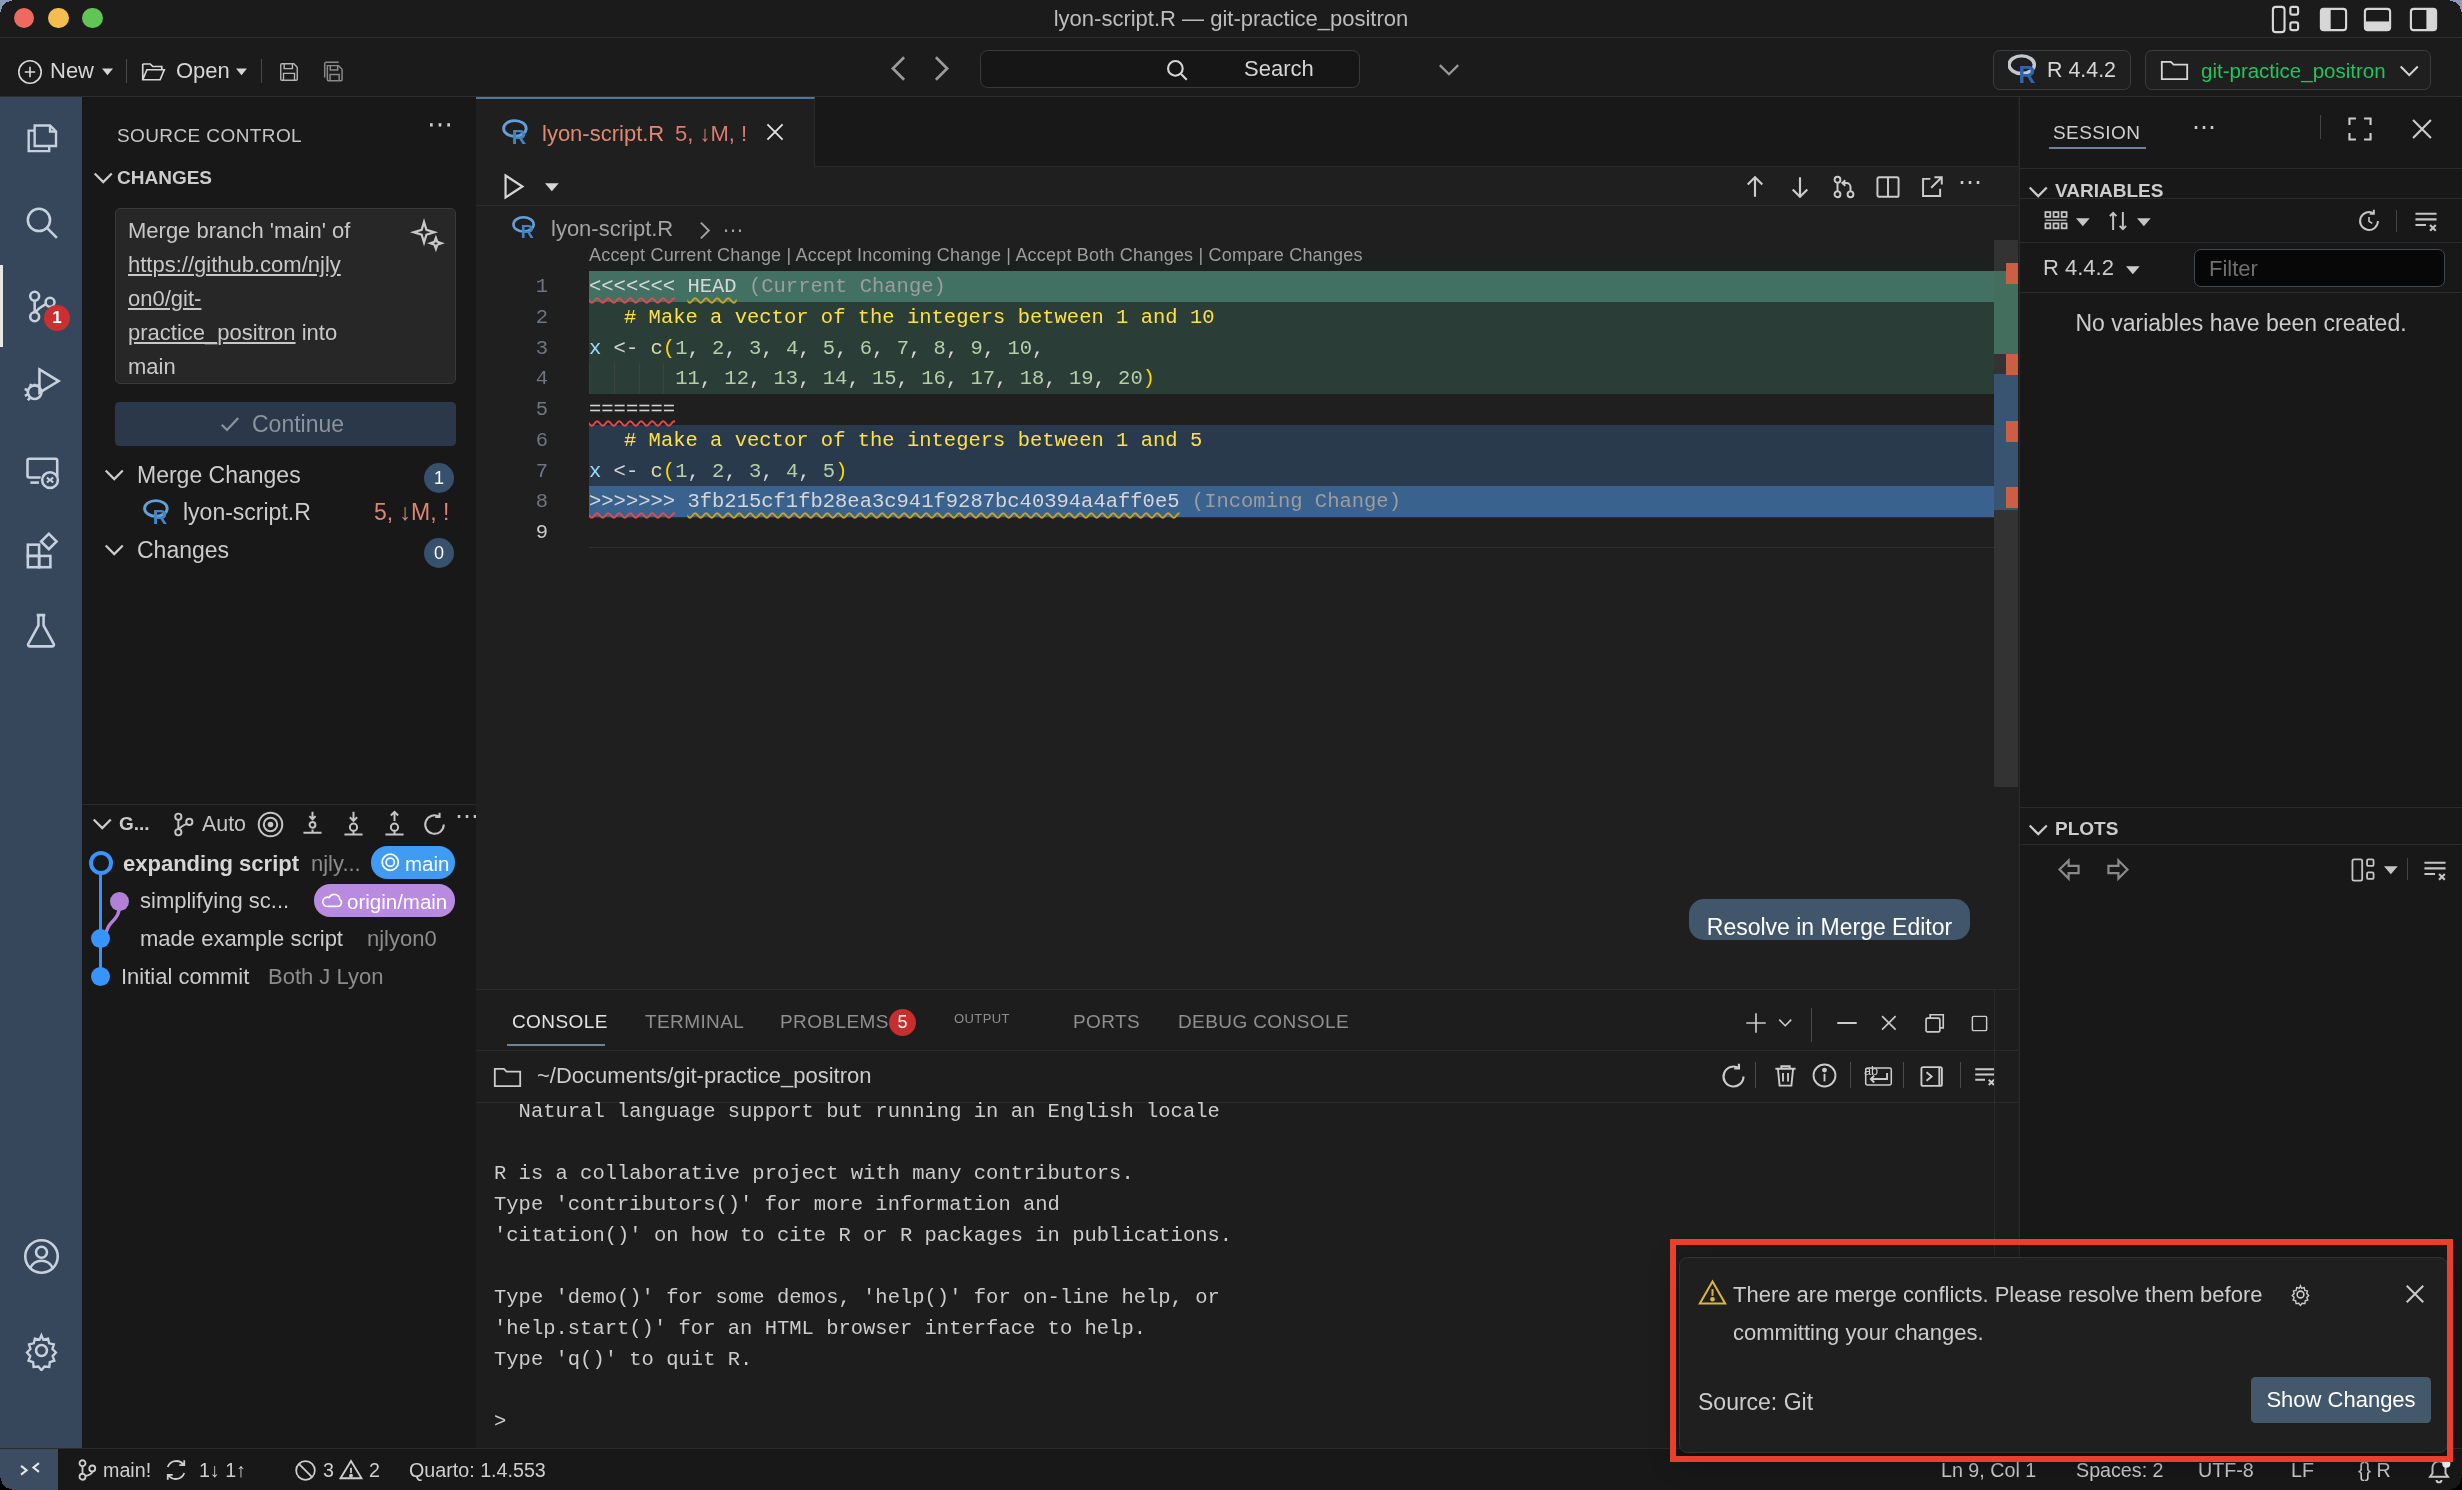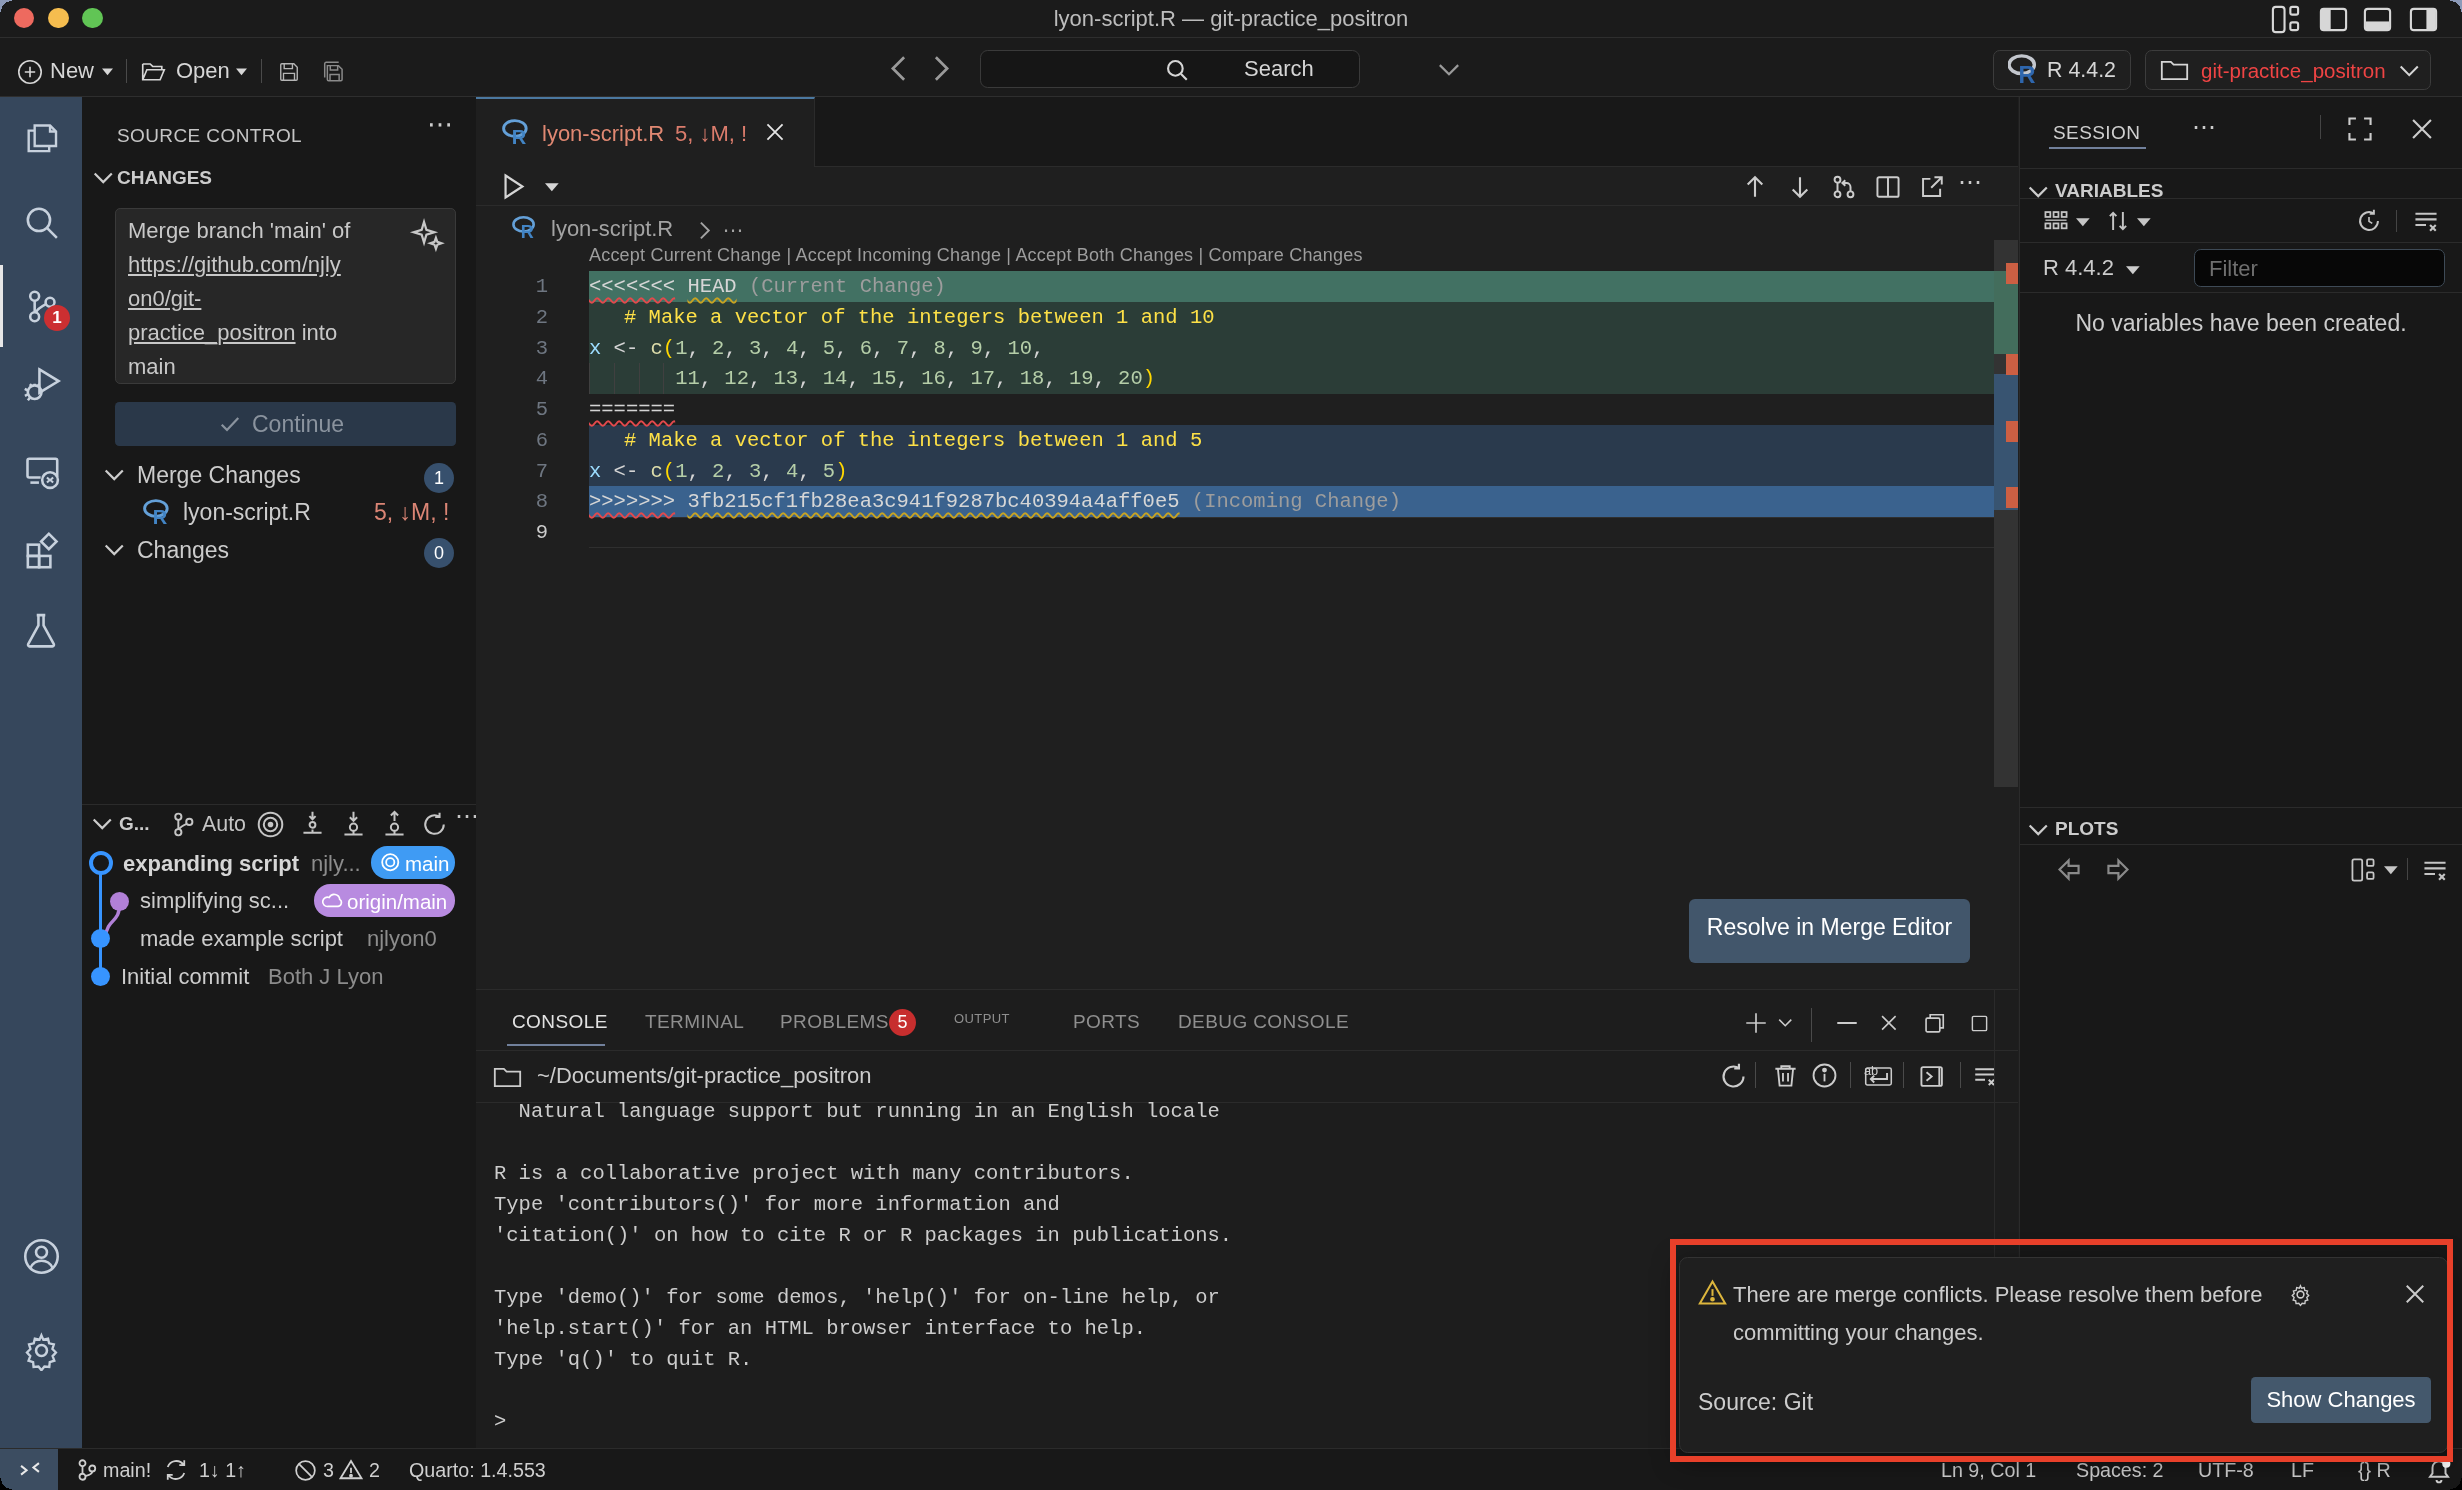--- a/index.html
+++ b/index.html
@@ -116,21 +116,21 @@
   <div class="abs" style="left:1993px; top:50px; width:138px; height:40px; background:#1f1f1f; border:1.3px solid #3c3c3c; border-radius:6.8px;"></div>
   <svg class="abs" style="left:2008px; top:53px;" width="31" height="32.5" viewBox="0 0 34 36">
     <ellipse cx="15" cy="13" rx="14" ry="9.8" fill="none" stroke="#c3c7ce" stroke-width="3.8"></ellipse>
     <text x="11.5" y="33" font-family="Liberation Sans" font-weight="bold" font-size="26" fill="#2e66ad">R</text>
   </svg>
   <span class="abs" style="left:2047px; top:58px; font-size:21.4px; color:#d6d6d6;">R 4.4.2</span>
   <div class="abs" style="left:2145px; top:50px; width:286px; height:40px; background:#1f1f1f; border:1.3px solid #3c3c3c; border-radius:6.8px;"></div>
   <svg class="abs" style="left:2160px; top:58px;" width="29" height="24" viewBox="0 0 16 13" fill="none" stroke="#d6d6d6" stroke-width="1">
     <path d="M1 2 H6 L7.5 3.5 H15 V11.5 H1 Z"></path>
   </svg>
-  <span class="abs" style="left:2201px; top:59px; font-size:20.5px; color:#ef4444;">git-practice_positron</span>
+  <span class="abs" style="left:2201px; top:59px; font-size:20.5px; color:#22c55e;">git-practice_positron</span>
   <svg class="abs" style="left:2399px; top:64px;" width="20.5" height="13.7" viewBox="0 0 12 7" fill="none" stroke="#d6d6d6" stroke-width="1.2">
       <path d="M1 1 L6 6 L11 1"></path>
     </svg>
 </div>
 
 <div class="abs activitybar"></div>
 <div class="abs" id="activity-icons">
 
   <svg class="abs" style="left:20.5px; top:117px;" width="41" height="41" viewBox="0 0 24 24" fill="none" stroke="#c7d1dd" stroke-width="1.4">
     <path d="M8 5 H17 L20.5 8.5 V17 H8 Z"></path>
@@ -382,21 +382,21 @@
   <div class="codeline" style="top:486px; color:#d6d6d6;"><span class="sq-r">&gt;&gt;&gt;&gt;&gt;&gt;&gt;</span> <span class="sq-y">3fb215cf1fb28ea3c941f9287bc40394a4aff0e5</span> <span class="codegray">(Incoming Change)</span></div>
 
   <div class="abs" style="left:1994px; top:240px; width:24px; height:547px; background:rgba(121,121,121,0.22);"></div>
   <div class="abs" style="left:1994px; top:271px; width:24px; height:83px; background:rgba(70,120,100,0.85);"></div>
   <div class="abs" style="left:1994px; top:374px; width:24px; height:136px; background:rgba(58,90,125,0.85);"></div>
   <div class="abs" style="left:2006px; top:263px; width:12px; height:21.4px; background:#cc5f43;"></div>
   <div class="abs" style="left:2006px; top:354px; width:12px; height:20.5px; background:#cc5f43;"></div>
   <div class="abs" style="left:2006px; top:421px; width:12px; height:20.5px; background:#cc5f43;"></div>
   <div class="abs" style="left:2006px; top:487px; width:12px; height:20.5px; background:#cc5f43;"></div>
 
-  <div class="abs" style="left:1689px; top:899px; width:281px; height:64px; background:#42566b; border-radius:6px; text-align:center; line-height:56px; font-size:23px; color:#ffffff;">Resolve in Merge Editor</div>
+  <div class="abs" style="left:1689px; top:899px; width:281px; height:41px; background:#42566b; border-radius:15px; text-align:center; line-height:56px; font-size:23px; color:#ffffff;">Resolve in Merge Editor</div>
 </div>
 
 <div class="abs rightpanel"></div>
 <div class="abs" id="rightpanel-content">
 
   <span class="abs" style="left:2053px; top:122px; font-size:19px; color:#d0d0d0; letter-spacing:0.4px;">SESSION</span>
   <div class="abs" style="left:2049px; top:147px; width:97px; height:1.7px; background:#71809b;"></div>
   <span class="abs" style="left:2192px; top:113px; font-size:24px; color:#cccccc; letter-spacing:0.9px;">⋯</span>
   <div class="abs" style="left:2320px; top:115px; width:0.9px; height:24px; background:#444444;"></div>
   <svg class="abs" style="left:2347px; top:116px;" width="26" height="26" viewBox="0 0 16 16" fill="none" stroke="#cccccc" stroke-width="1.3">

